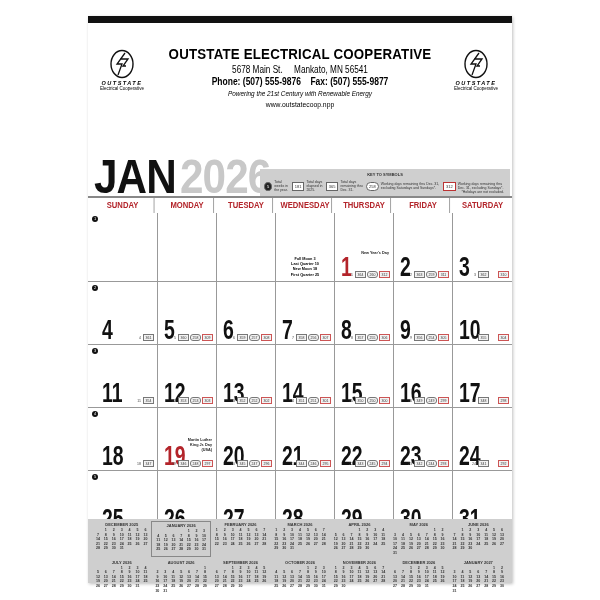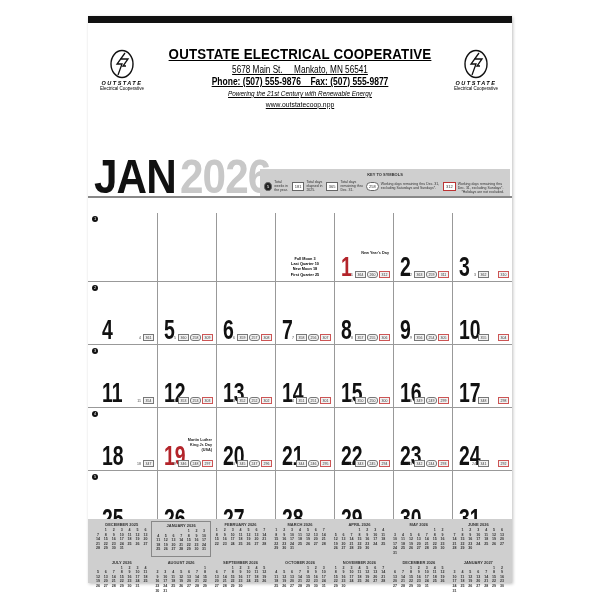--- a/index.html
+++ b/index.html
@@ -5,21 +5,21 @@
   html,body{margin:0;padding:0;background:#fff;}
   body{width:600px;height:600px;position:relative;overflow:hidden;font-family:"Liberation Sans",sans-serif;}
   .page{position:absolute;left:88px;top:16px;width:424px;height:567px;background:#fff;box-shadow:1px 1px 3px rgba(0,0,0,0.25);}
   .topbar{position:absolute;left:0;top:0;width:424px;height:7px;background:#111;}
   .header{position:absolute;left:0;top:7px;width:424px;height:125px;}
   .logo{position:absolute;top:26px;width:60px;text-align:center;}
   .logo.left{left:4px;} .logo.right{left:358px;}
   .logo svg{display:block;margin:0 auto;}
   .logo .lname{font-size:5.5px;font-weight:bold;font-style:italic;letter-spacing:1.5px;margin-top:1px;}
   .logo .lsub{font-size:4.5px;margin-top:0;}
-  .org{position:absolute;left:70px;width:284px;top:23px;text-align:center;text-decoration:underline;}
+  .org{position:absolute;left:70px;width:284px;top:23px;text-align:center;}
   .org .name{font-size:14px;font-weight:bold;letter-spacing:0.2px;transform:scaleX(0.95);}
   .org .addr{font-size:10px;margin-top:2px;transform:scaleX(0.82);}
   .org .phone{font-size:10px;font-weight:bold;margin-top:1px;transform:scaleX(0.85);}
   .org .tag{font-size:7.5px;font-style:italic;margin-top:2px;transform:scaleX(0.85);}
   .org .web{font-size:8px;margin-top:2px;transform:scaleX(0.85);}
   .month{position:absolute;left:6px;top:141px;font-size:48px;font-weight:bold;line-height:40px;transform:scaleX(0.88);transform-origin:left;letter-spacing:-1px;color:#111;}
   .year{position:absolute;left:92px;top:141px;font-size:48px;font-weight:bold;line-height:40px;color:#c8c8c8;transform:scaleX(0.88);transform-origin:left;letter-spacing:-1px;}
   .key{position:absolute;left:172px;top:153px;width:250px;height:27px;background:#cfcfcf;font-size:3.5px;color:#333;}
   .key .ktitle{text-align:center;font-weight:bold;font-size:4px;padding-top:3px;}
   .key .kitems{display:flex;justify-content:space-around;align-items:center;margin-top:3px;padding:0 4px;}
@@ -110,20 +110,29 @@
         </div>
       <div class="ki">
           <span class="kb red">312</span>
           <span>Working days remaining thru Dec. 31, excluding Sundays*.</span>
         </div>
     </div>
     <div class="knote">*Holidays are not excluded.</div>
   </div>
 
   <div class="grid">
+    <div class="dows">
+      <div class="dow">SUNDAY</div>
+      <div class="dow">MONDAY</div>
+      <div class="dow">TUESDAY</div>
+      <div class="dow">WEDNESDAY</div>
+      <div class="dow">THURSDAY</div>
+      <div class="dow">FRIDAY</div>
+      <div class="dow">SATURDAY</div>
+    </div>
     <div class="weeks" id="weeks">
         <div class="cell sun">
           <div class="wk">1</div>
         </div>
         <div class="cell"></div>
         <div class="cell"></div>
         <div class="cell">
           <div class="moons">
             <div>Full Moon 3</div>
             <div>Last Quarter 10</div>

